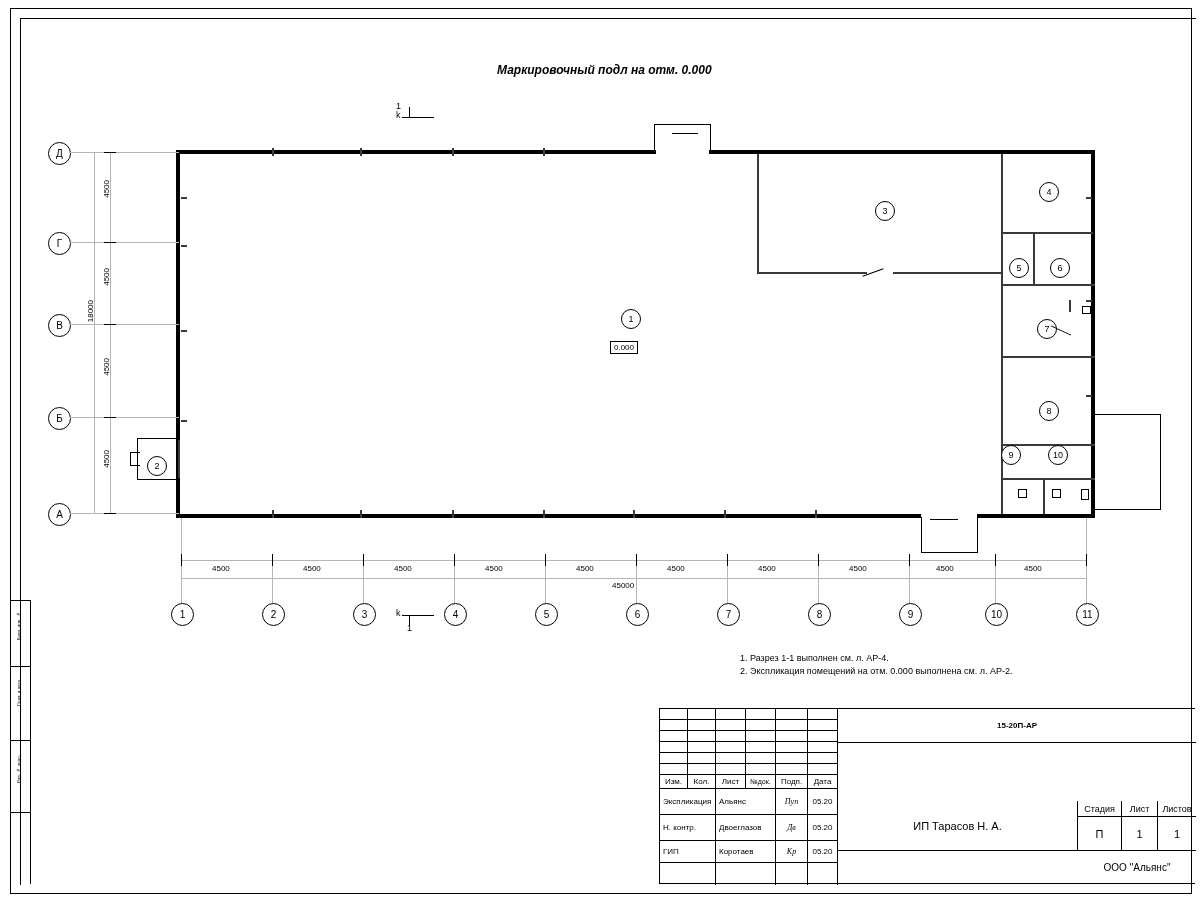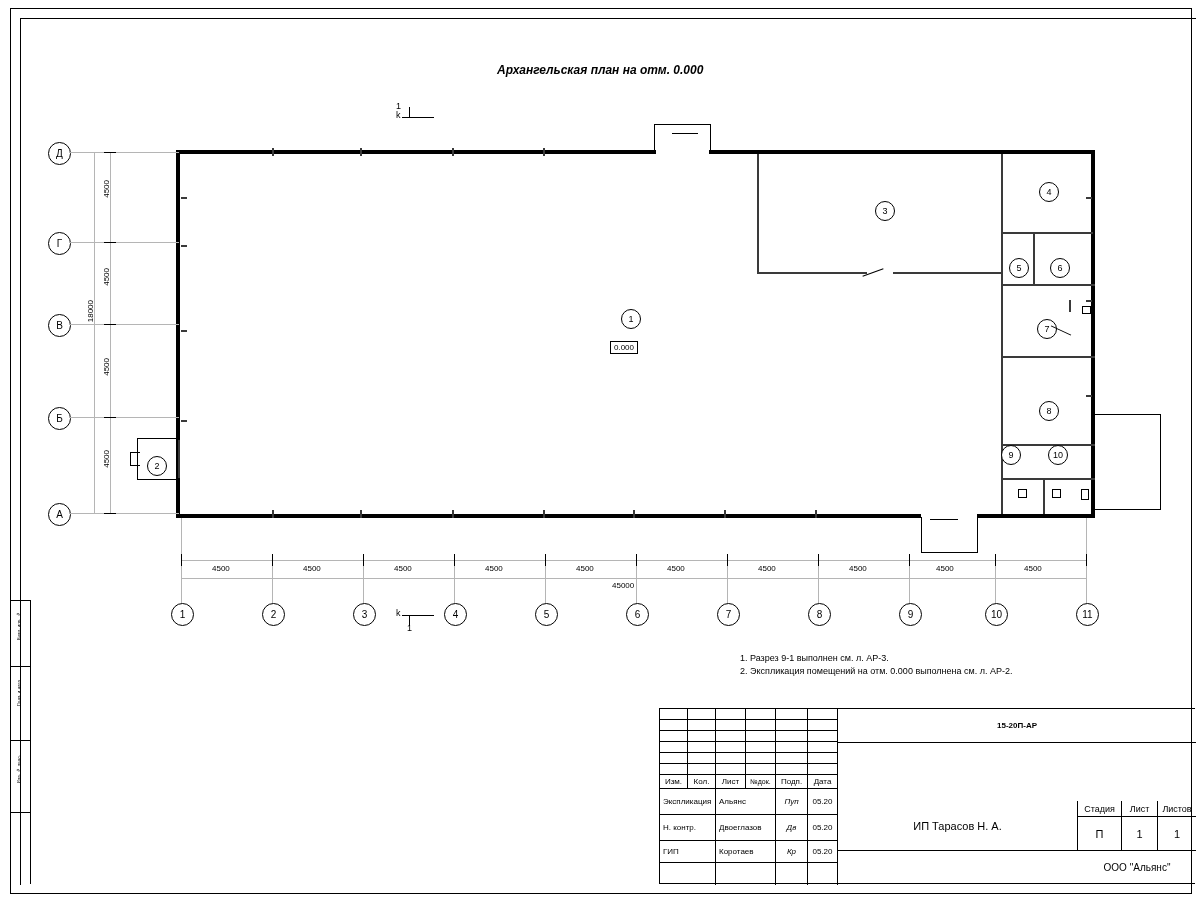--- a/index.html
+++ b/index.html
@@ -76,41 +76,41 @@
     position:absolute;left:659px;top:708px;width:536px;height:176px;
     border:1px solid #000;border-right:none;
     box-sizing:border-box;
   }
   .stamp .cell{position:absolute;box-sizing:border-box;border-right:1px solid #000;border-bottom:1px solid #000;
     font-size:8px;display:flex;align-items:center;justify-content:center;text-align:center;line-height:10px;}
   .stamp .nb-r{border-right:none;}
   .stamp .nb-b{border-bottom:none;}
   .code{font-size:15px;font-weight:bold;}
   .addr{font-size:9px;line-height:12px;}
-  .sign{font-family:Liberation Sans, sans-serif;font-style:italic;font-size:11px;}
+  .sign{font-family:Liberation Serif, serif;font-style:italic;font-size:11px;}
 </style>
 </head>
 <body>
 
 <div class="sheet">
 
   <div class="frame-outer"></div>
   <div class="frame-inner"></div>
 
   <div class="left-strip" style="left:10px;top:600px;width:20px;height:284px;border-left:none;">
     <div class="ln h" style="left:0;top:0;width:20px;"></div>
     <div class="ln h" style="left:0;top:66px;width:20px;"></div>
     <div class="ln h" style="left:0;top:140px;width:20px;"></div>
     <div class="ln h" style="left:0;top:212px;width:20px;"></div>
     <div class="vtext" style="left:6px;top:12px;">Взам. инв. №</div>
     <div class="vtext" style="left:6px;top:80px;">Подп. и дата</div>
     <div class="vtext" style="left:6px;top:155px;">Инв. № подл.</div>
   </div>
 
-  <div class="plan-title">Архангельская план на отм. 0.000</div>
+  <div class="plan-title">Маркировочный подл на отм. 0.000</div>
 
   <div class="wall" style="left:176px;top:150px;width:480px;height:4px;"></div>
   <div class="wall" style="left:709px;top:150px;width:386px;height:4px;"></div>
   <div class="wall" style="left:176px;top:150px;width:4px;height:368px;"></div>
   <div class="wall" style="left:176px;top:514px;width:745px;height:4px;"></div>
   <div class="wall" style="left:977px;top:514px;width:118px;height:4px;"></div>
   <div class="wall" style="left:1091px;top:150px;width:4px;height:368px;"></div>
 
   <div class="ln v" style="left:654px;top:124px;height:27px;"></div>
   <div class="ln h" style="left:654px;top:124px;width:57px;"></div>
@@ -272,21 +272,21 @@
   <div class="dimtxt" style="left:485px;top:564px;">4500</div>
   <div class="dimtxt" style="left:576px;top:564px;">4500</div>
   <div class="dimtxt" style="left:667px;top:564px;">4500</div>
   <div class="dimtxt" style="left:758px;top:564px;">4500</div>
   <div class="dimtxt" style="left:849px;top:564px;">4500</div>
   <div class="dimtxt" style="left:936px;top:564px;">4500</div>
   <div class="dimtxt" style="left:1024px;top:564px;">4500</div>
   <div class="dimtxt" style="left:612px;top:581px;">45000</div>
 
   <div class="notes">
-    <div>1. Разрез 9-1 выполнен см. л. АР-3.</div>
+    <div>1. Разрез 1-1 выполнен см. л. АР-4.</div>
     <div>2. Экспликация помещений на отм. 0.000 выполнена см. л. АР-2.</div>
   </div>
 
   <div class="stamp">
 
     <div class="cell" style="left:0;top:0;width:28px;height:11px;"></div>
     <div class="cell" style="left:28px;top:0;width:28px;height:11px;"></div>
     <div class="cell" style="left:56px;top:0;width:30px;height:11px;"></div>
     <div class="cell" style="left:86px;top:0;width:30px;height:11px;"></div>
     <div class="cell" style="left:116px;top:0;width:32px;height:11px;"></div>

